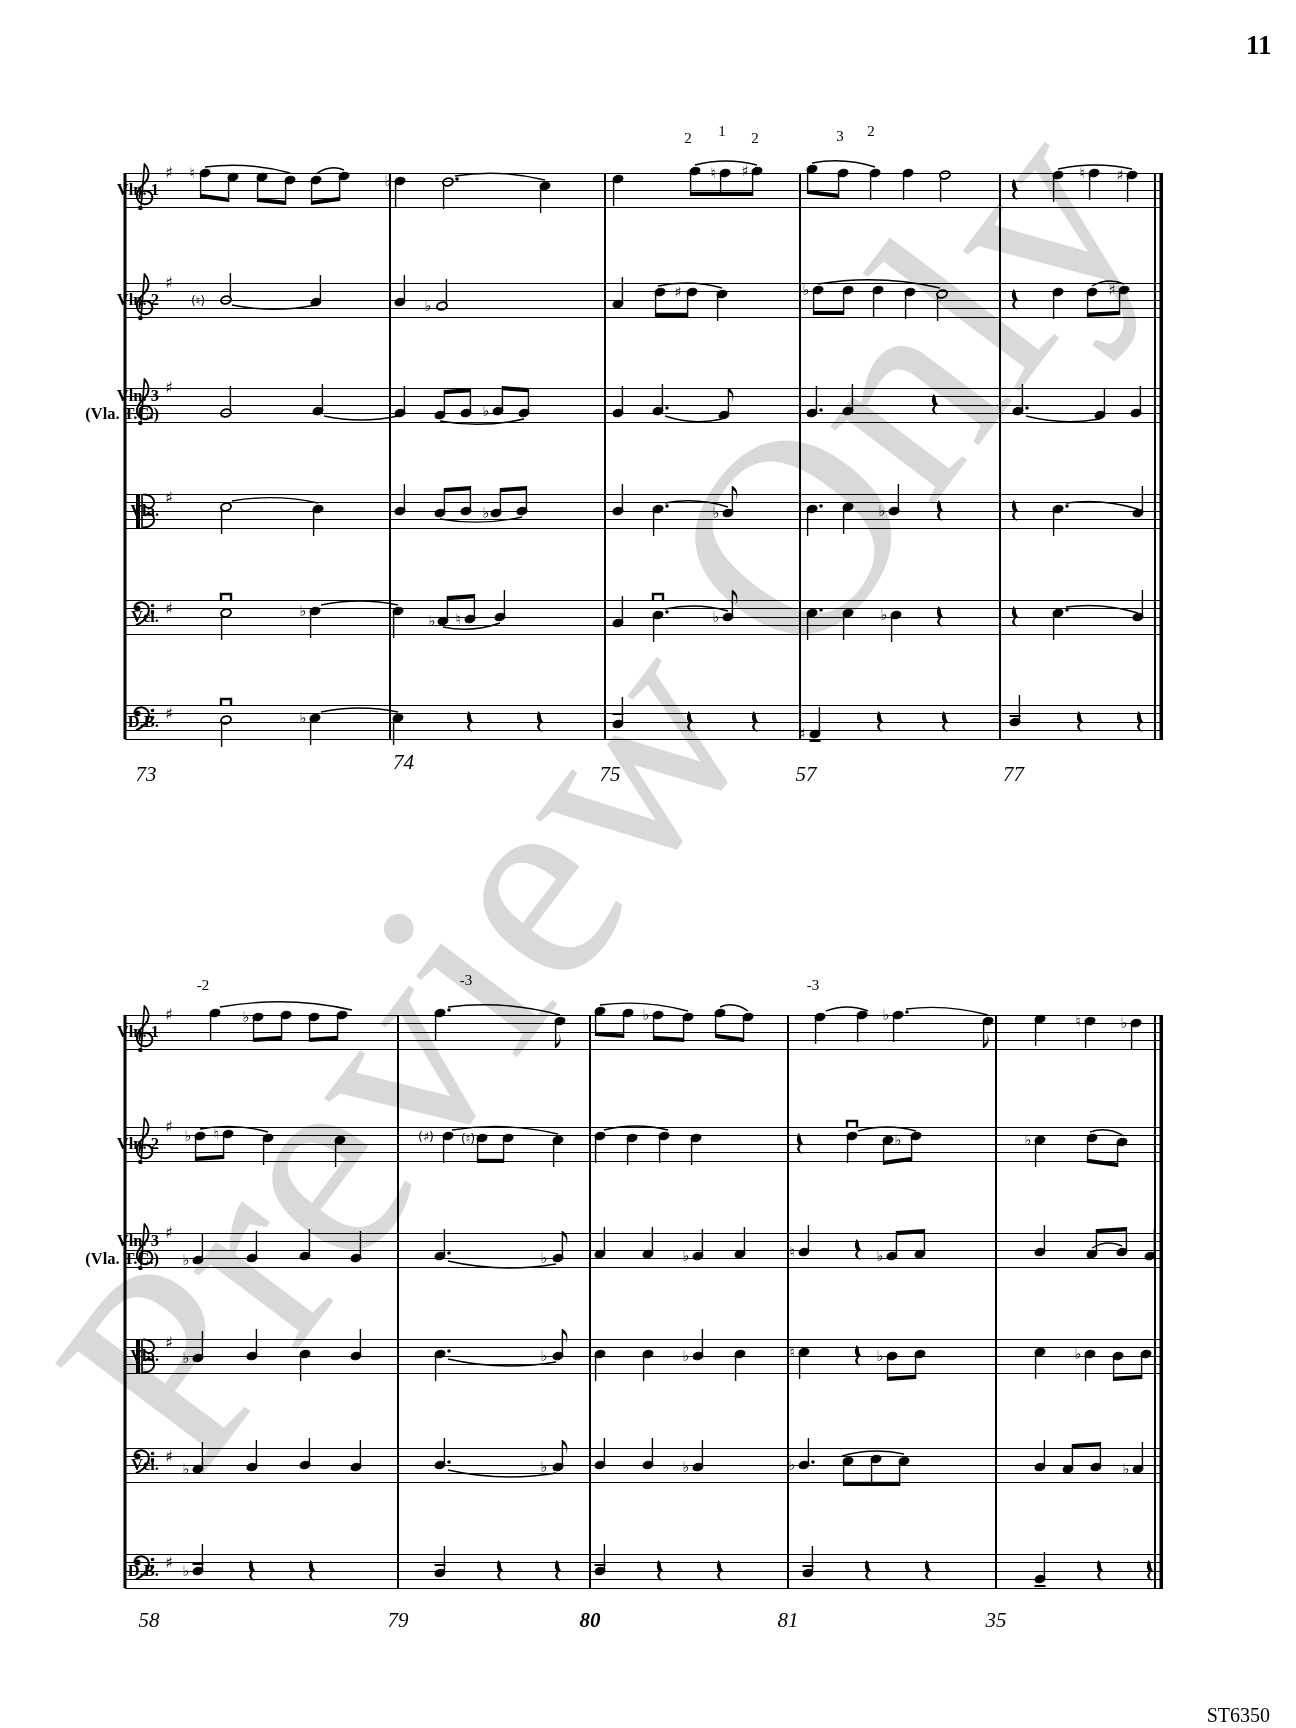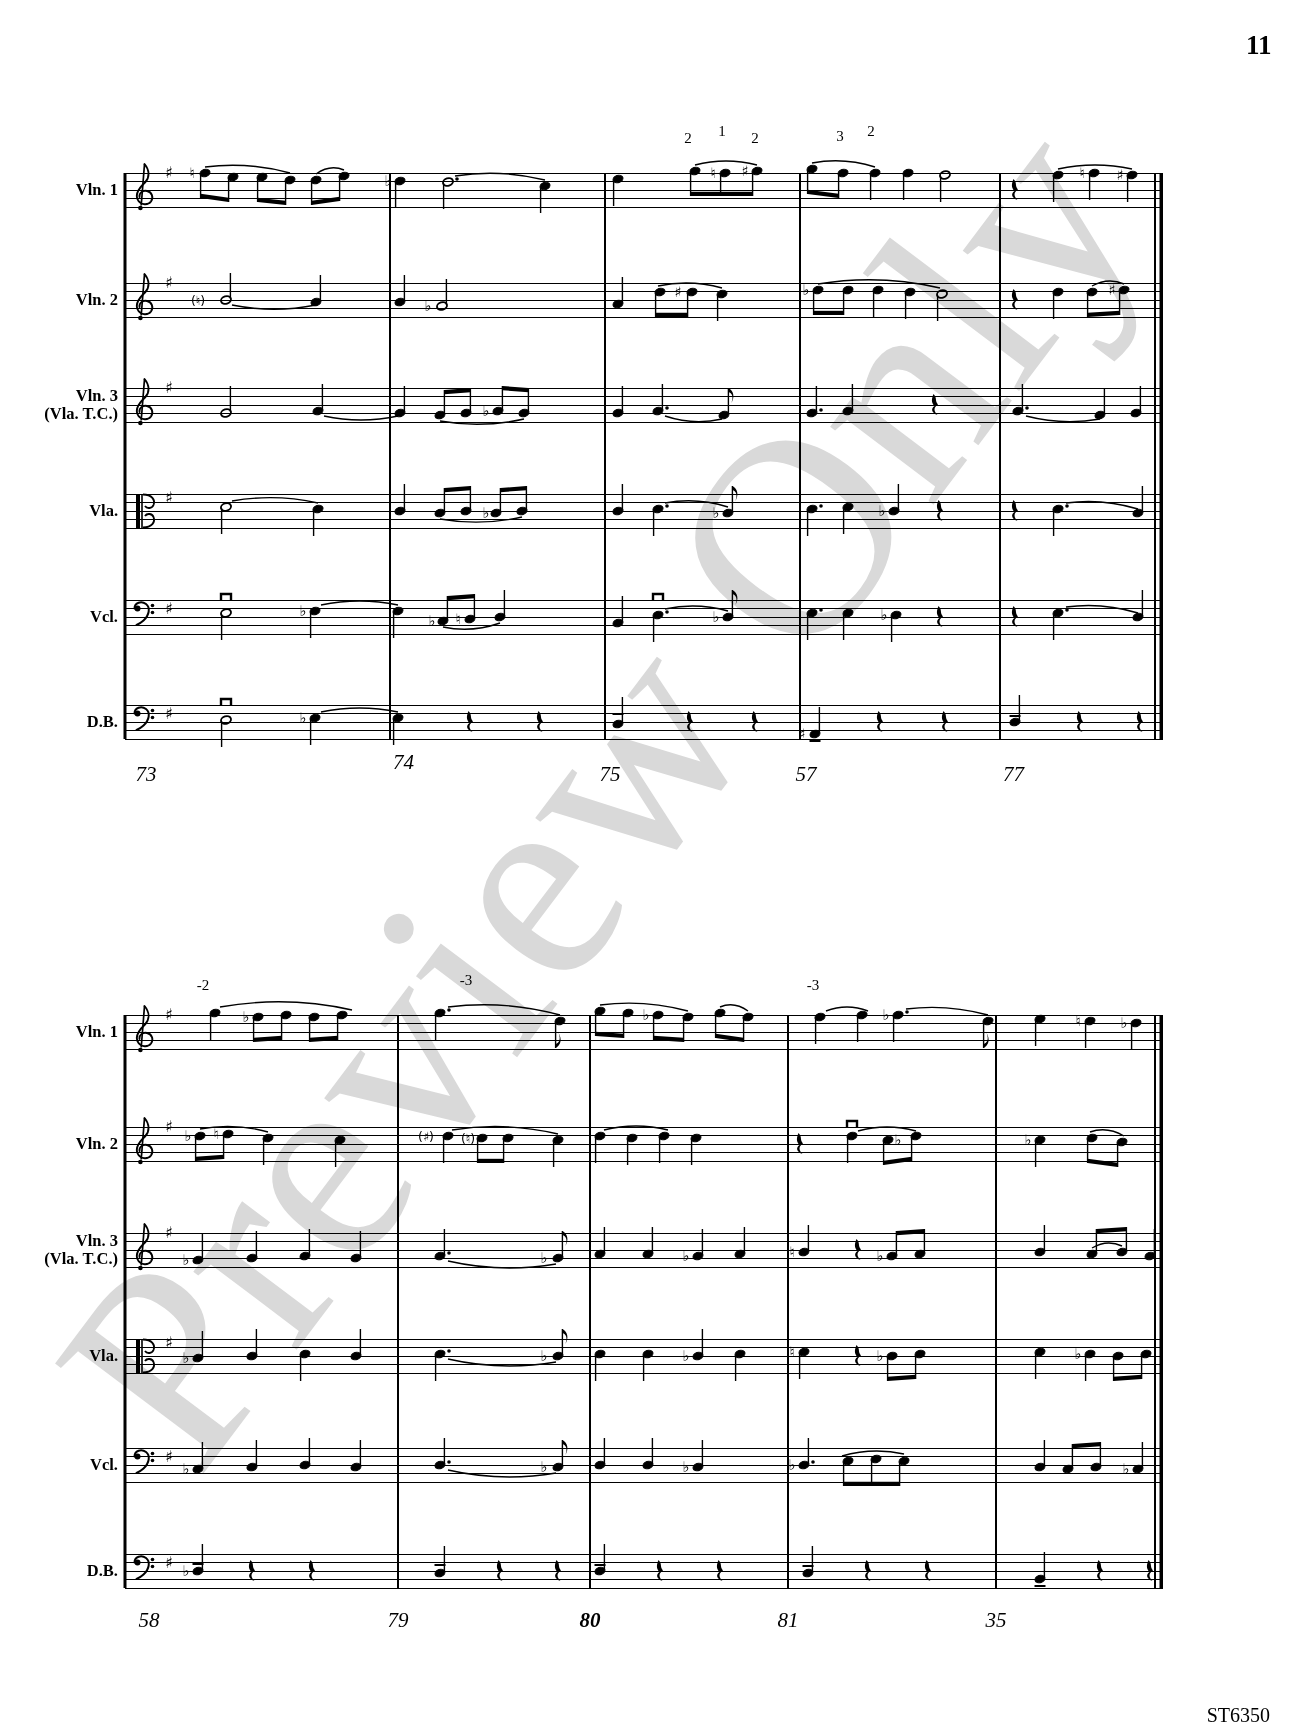--- a/index.html
+++ b/index.html
@@ -18,21 +18,21 @@
   #page-number{
     position:absolute;top:30px;left:1246px;width:70px;text-align:left;
     font-size:27px;font-weight:bold;z-index:3;
   }
   #catalog{
     position:absolute;top:1672px;left:1140px;width:130px;text-align:right;
     font-size:20px;z-index:3;margin-top:32px;
   }
   .inst-label{
     position:absolute;left:0;width:118px;text-align:right;
-    font-size:16.5px;font-weight:bold;line-height:18px;z-index:3;
+    font-size:16.5px;font-weight:bold;line-height:18px;z-index:3;padding-left:41px;
   }
   .measure-number{
     position:absolute;width:44px;text-align:center;font-size:21px;
     font-style:italic;z-index:3;
   }
   .score-annotation{
     position:absolute;width:34px;text-align:center;font-size:15px;z-index:3;
   }
 </style>
 </head>

